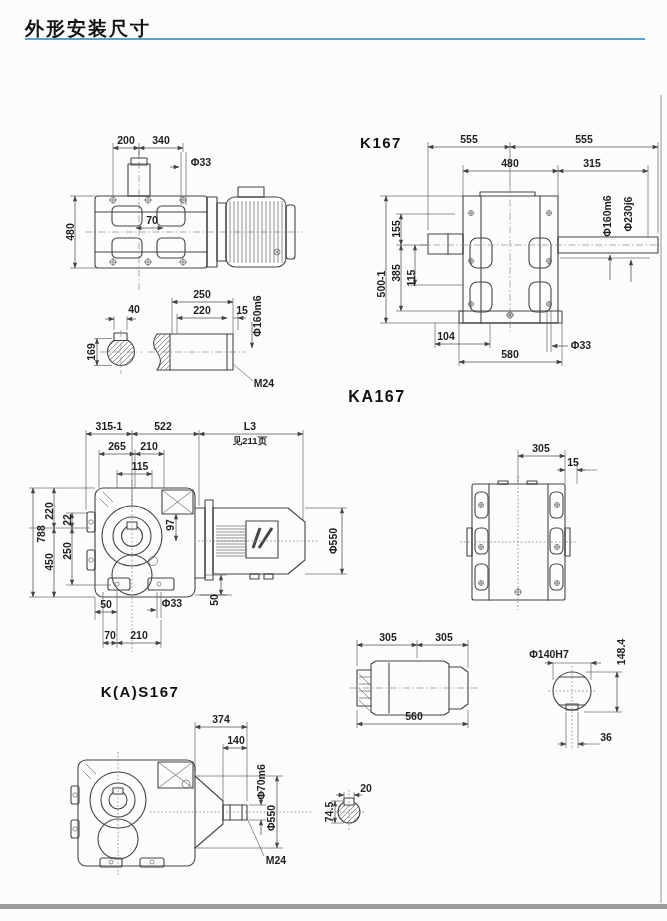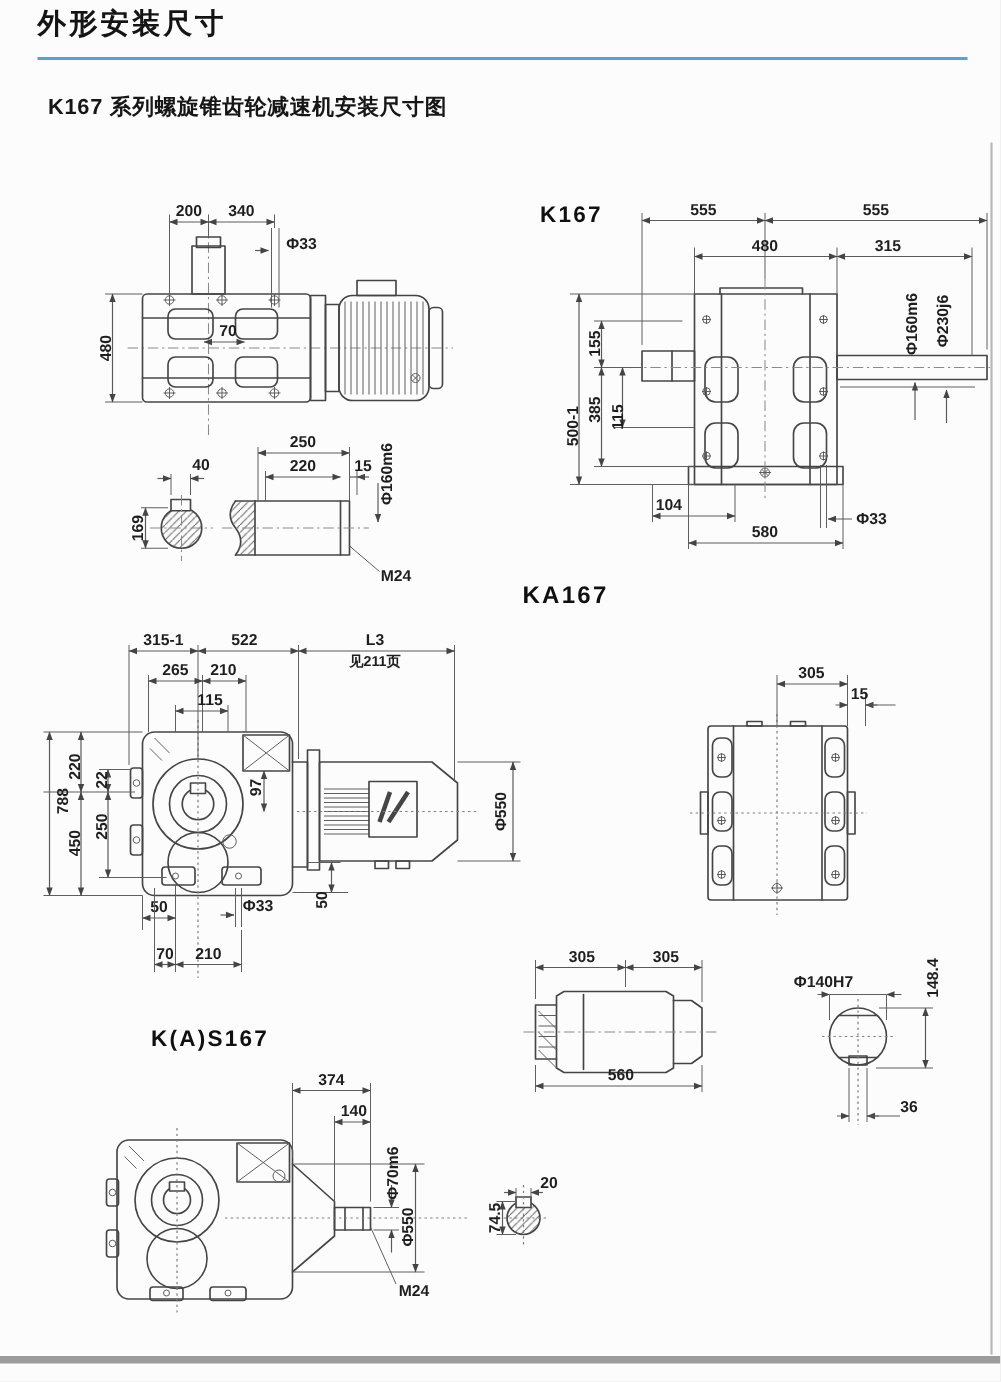--- a/index.html
+++ b/index.html
@@ -1,18 +1,18 @@
 <!DOCTYPE html>
 <html><head>
 <meta charset="utf-8">
 <style>
   html,body{margin:0;padding:0;background:#e8e8e8;}
   #page{position:relative;width:667px;height:921px;background:#fcfcfc;overflow:hidden;
         font-family:"Liberation Sans",sans-serif;}
-  #doc-title{position:absolute;left:25px;top:3px;font-size:19px;font-weight:bold;
+  #doc-title{position:absolute;left:25px;top:16px;font-size:19px;font-weight:bold;
         color:#141414;letter-spacing:2px;}
   #title-rule{position:absolute;left:25px;top:38px;width:620px;height:2px;background:#4aa7d8;}
   #doc-subtitle{position:absolute;left:32px;top:62px;font-size:14.5px;font-weight:bold;
         color:#161616;letter-spacing:0.5px;}
   svg{position:absolute;left:0;top:0;}
   .s   {stroke:#454545;fill:none;stroke-width:1.1;stroke-linejoin:round;stroke-linecap:round;}
   .sw  {stroke:#454545;fill:#fcfcfc;stroke-width:1.1;stroke-linejoin:round;}
   .thin{stroke:#5a5a5a;fill:none;stroke-width:.65;}
   .dim {stroke:#5a5a5a;fill:none;stroke-width:.8;}
   .ctr {stroke:#8a8a8a;fill:none;stroke-width:.7;stroke-dasharray:7 2.5 1.5 2.5;}
@@ -21,21 +21,20 @@
   text.nt  {font:bold 9.5px "Liberation Sans",sans-serif;fill:#1e1e1e;text-anchor:middle;}
   text.lbl {font:bold 15px "Liberation Sans",sans-serif;fill:#101010;text-anchor:middle;letter-spacing:1.5px;}
   #page-edge-bottom{position:absolute;left:0;top:904px;width:667px;height:5px;background:#9c9c9c;}
 </style>
 </head>
 <body>
 
 <div id="page">
   <div id="doc-title">外形安装尺寸</div>
   <div id="title-rule"></div>
-  <div id="doc-subtitle">K167 系列螺旋锥齿轮减速机安装尺寸图</div>
 
   <svg width="667" height="921" viewBox="0 0 667 921">
     <defs>
       <marker id="aE" viewBox="0 0 10 10" refX="9.5" refY="5" markerWidth="9" markerHeight="7" orient="auto-start-reverse">
           <path d="M0,1.2 L10,5 L0,8.8 Z" fill="#444"></path>
         </marker>
       <pattern id="hat" width="5" height="5" patternUnits="userSpaceOnUse">
         <path d="M0,5 L5,0" stroke="#666" stroke-width="0.7"></path>
       </pattern>
     </defs>

